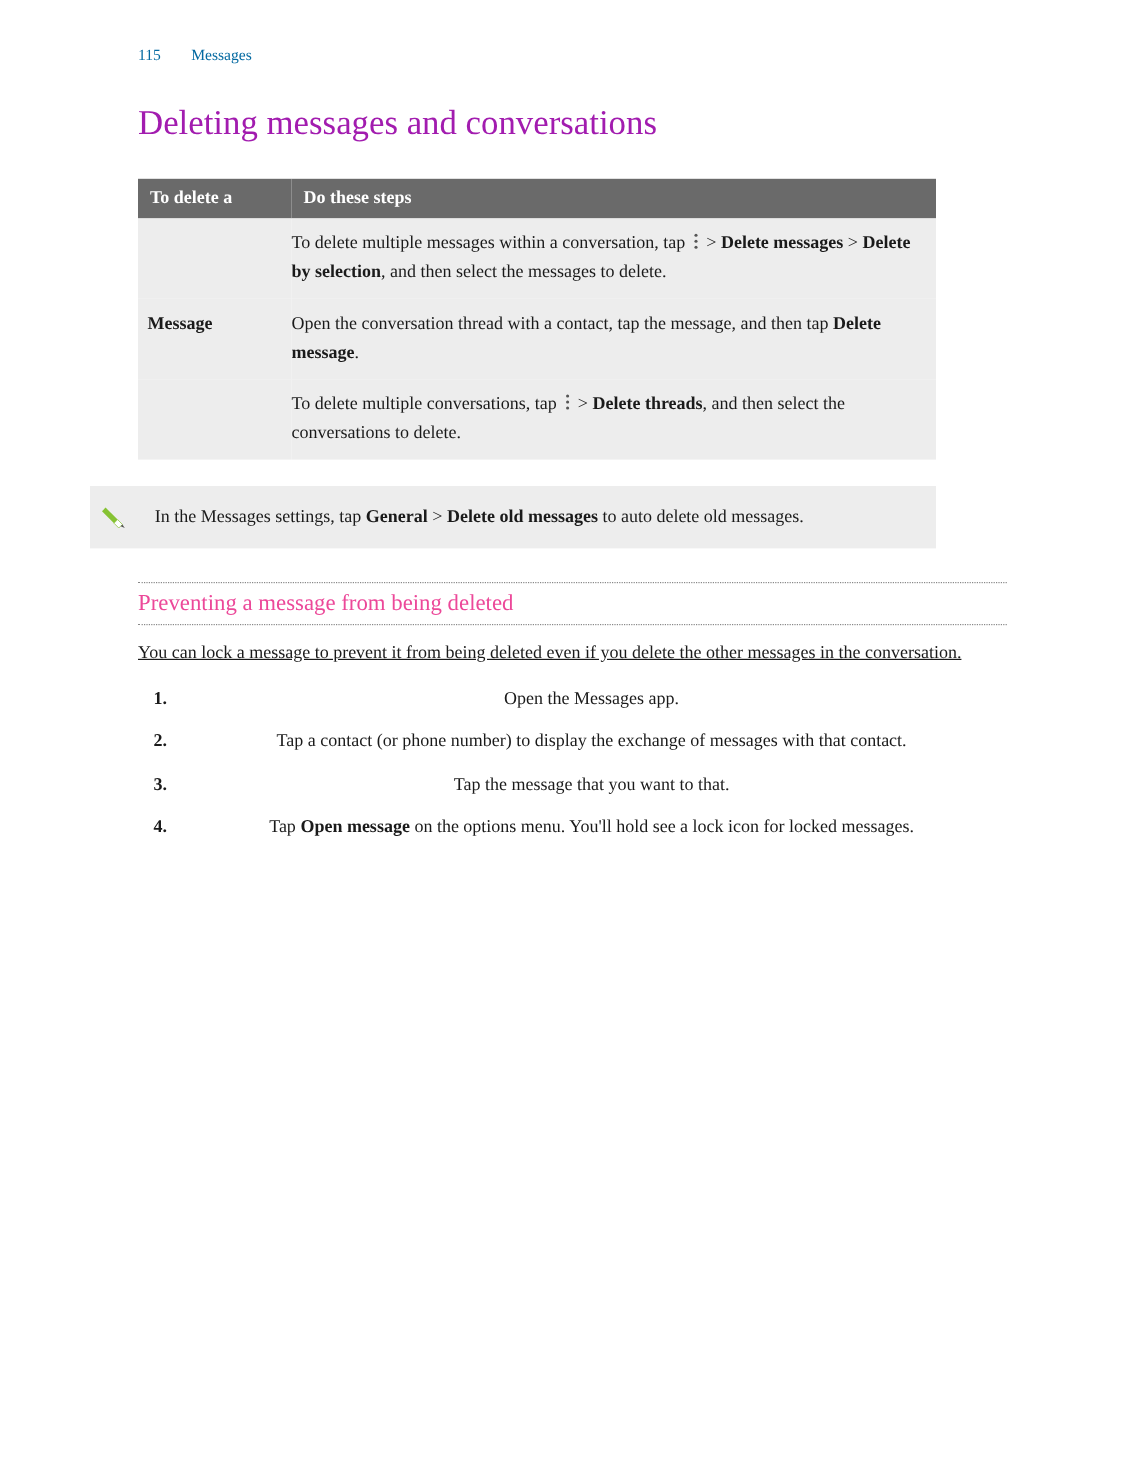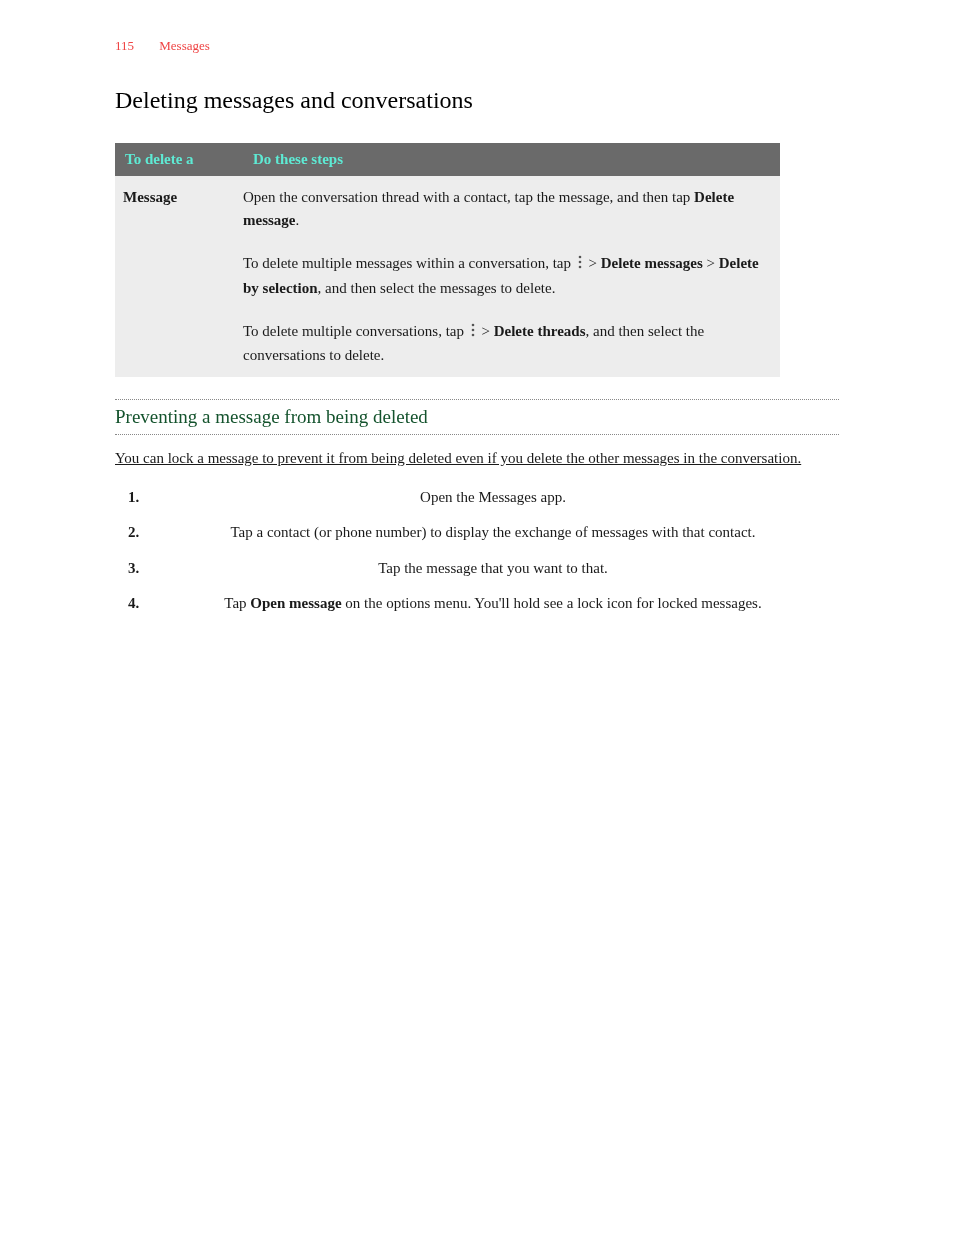--- a/index.html
+++ b/index.html
@@ -8,48 +8,48 @@
     background: #ffffff;
     font-family: Georgia, 'Times New Roman', serif;
     color: #1a1a1a;
     width: 954px;
   }
   .page {
     padding: 38px 115px 60px 115px;
   }
   .header-line {
     font-size: 13px;
-    color: #ef4444;
+    color: #0369a1;
     margin-bottom: 32px;
   }
   .header-page-no {
     display: inline-block;
     margin-right: 22px;
   }
   h1.section-title {
-    color: #000000;
+    color: #a21caf;
     font-weight: normal;
-    font-size: 24px;
+    font-size: 29px;
     margin: 0 0 28px 0;
     line-height: 1.2;
   }
   p.intro {
     font-size: 15px;
     margin: 0 0 22px 0;
     line-height: 1.5;
   }
   table.steps-table {
     width: 665px;
     border-collapse: collapse;
     font-size: 15px;
     margin-bottom: 22px;
   }
   table.steps-table th {
     background: #6a6a6a;
-    color: #5eead4;
+    color: #ffffff;
     text-align: left;
     font-weight: bold;
     padding: 8px 10px;
     font-size: 15px;
   }
   table.steps-table td {
     background: #ededed;
     padding: 10px 10px 10px 0;
     vertical-align: top;
     line-height: 1.55;
@@ -81,21 +81,21 @@
     display: flex;
     align-items: center;
     justify-content: center;
   }
   .callout-text {
     font-size: 15px;
     padding: 14px 12px 14px 14px;
     line-height: 1.5;
   }
   h2.sub-title {
-    color: #14532d;
+    color: #ec4899;
     font-weight: normal;
     font-size: 19px;
     margin: 0 0 6px 0;
     border-top: 1px dotted #888;
     border-bottom: 1px dotted #888;
     padding: 4px 0 4px 0;
     line-height: 1.35;
   }
   p.body-text {
     font-size: 15px;
@@ -138,49 +138,61 @@
 
 
   <table class="steps-table">
     <thead>
       <tr>
         <th>To delete a</th>
         <th>Do these steps</th>
       </tr>
     </thead>
     <tbody>
-      <tr>
-        <td><span class="row-label">Message</span></td>
-        <td>
-          <span>Open the conversation thread with a contact, tap the message, and then tap </span><strong>Delete message</strong><span>.</span>
-        </td>
-      </tr>
       <tr>
         <td></td>
         <td>
           <span>To delete multiple messages within a conversation, tap </span><span class="more-dots"><svg width="6" height="14" viewBox="0 0 6 14">
                 <circle cx="3" cy="2" r="1.3" fill="#555"></circle>
                 <circle cx="3" cy="7" r="1.3" fill="#555"></circle>
                 <circle cx="3" cy="12" r="1.3" fill="#555"></circle>
               </svg></span><span> &gt; </span><strong>Delete messages</strong><span> &gt; </span><strong>Delete by selection</strong><span>, and then select the messages to delete.</span>
         </td>
       </tr>
       <tr>
+        <td><span class="row-label">Message</span></td>
+        <td>
+          <span>Open the conversation thread with a contact, tap the message, and then tap </span><strong>Delete message</strong><span>.</span>
+        </td>
+      </tr>
+      <tr>
         <td></td>
         <td>
           <span>To delete multiple conversations, tap </span><span class="more-dots"><svg width="6" height="14" viewBox="0 0 6 14">
                 <circle cx="3" cy="2" r="1.3" fill="#555"></circle>
                 <circle cx="3" cy="7" r="1.3" fill="#555"></circle>
                 <circle cx="3" cy="12" r="1.3" fill="#555"></circle>
               </svg></span><span> &gt; </span><strong>Delete threads</strong><span>, and then select the conversations to delete.</span>
         </td>
       </tr>
     </tbody>
   </table>
 
+  <div class="callout">
+    <div class="callout-icon-box">
+      <svg width="22" height="22" viewBox="0 0 22 22">
+        <path d="M4 3 L14 13 L11 16 L1 6 Z" fill="#86c233"></path>
+        <path d="M14 13 L18 17 L16.5 18.5 L15 20 L11 16 Z" fill="#ffffff" stroke="#86c233" stroke-width="0.6"></path>
+        <path d="M16.5 18.5 L18 17 L20 20 Z" fill="#555"></path>
+      </svg>
+    </div>
+    <div class="callout-text">
+      <span>In the Messages settings, tap </span><strong>General</strong><span> &gt; </span><strong>Delete old messages</strong><span> to auto delete old messages.</span>
+    </div>
+  </div>
 
   <h2 class="sub-title">Preventing a message from being deleted</h2>
 
   <p class="body-text">You can lock a message to prevent it from being deleted even if you delete the other messages in the conversation.</p>
 
   <ol class="steps">
     <li><span>Open the Messages app.</span></li>
     <li><span>Tap a contact (or phone number) to display the exchange of messages with that contact.</span></li>
     <li><span>Tap the message that you want to that.</span></li>
     <li>

